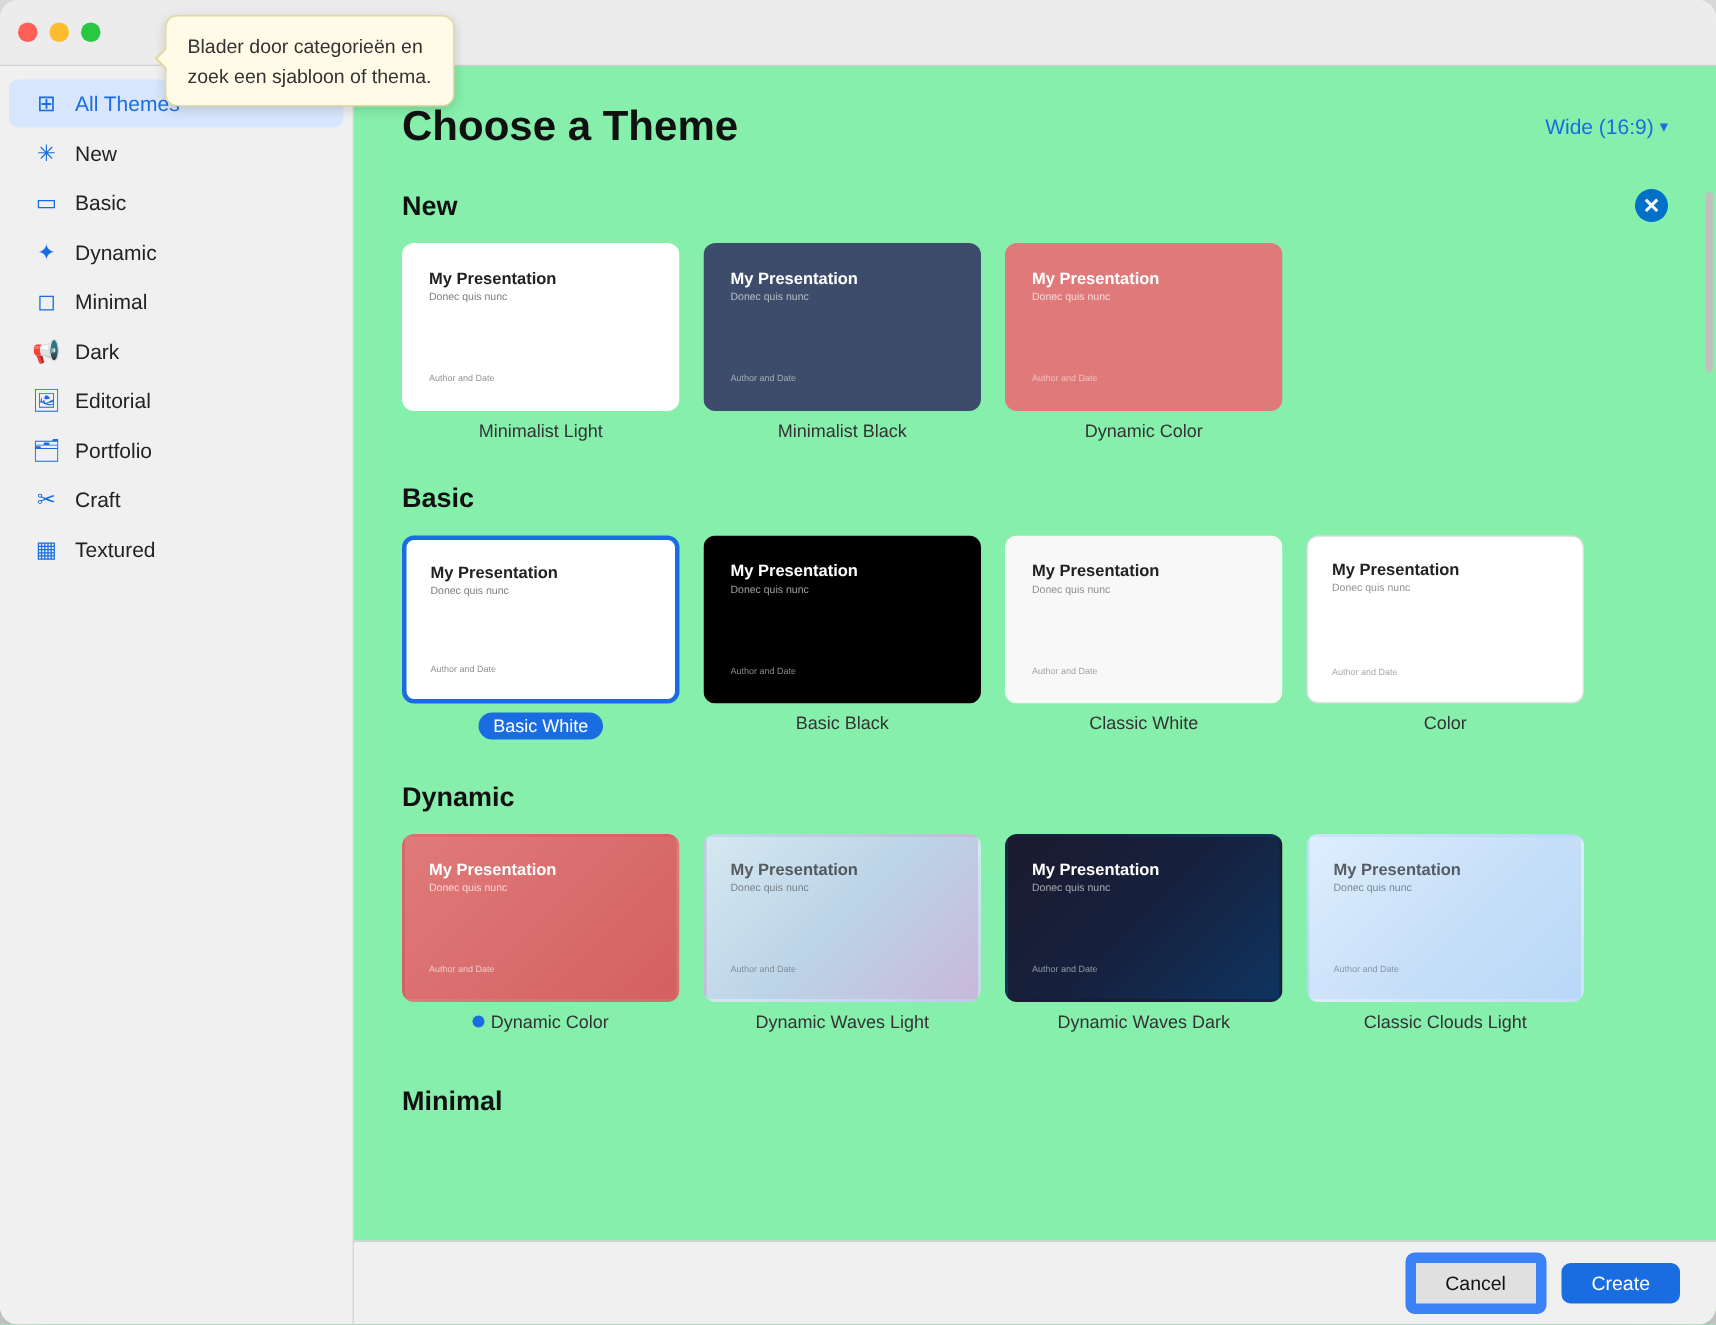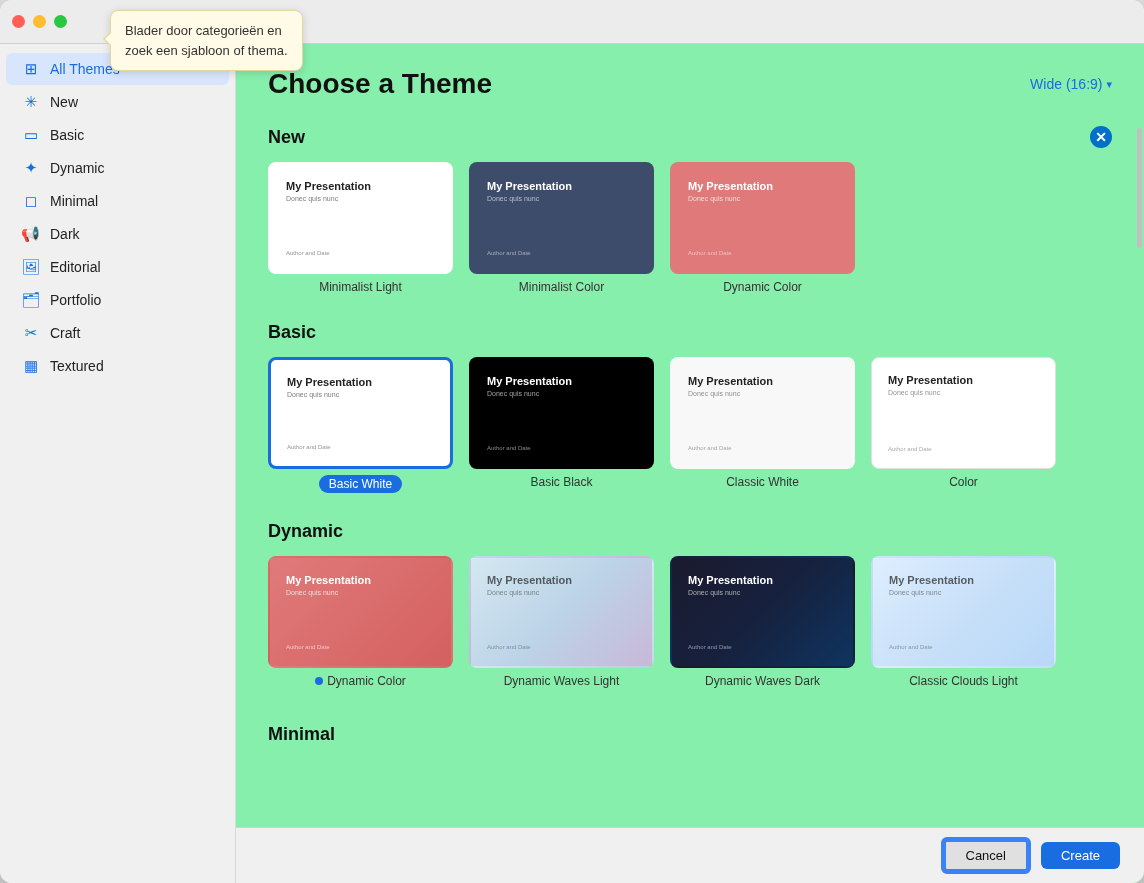--- a/index.html
+++ b/index.html
@@ -320,21 +320,21 @@
       display: flex;
       align-items: center;
       justify-content: flex-end;
       padding: 0 24px;
       gap: 10px;
       flex-shrink: 0;
     }
     .btn-cancel {
       padding: 6px 20px;
       background: #e0e0e0;
-      border: 5px solid #3b82f6;
+      border: 7px solid #3b82f6;
       border-radius: 6px;
       font-size: 13px;
       cursor: pointer;
       color: #111;
     }
     .btn-create {
       padding: 6px 20px;
       background: #1a6de0;
       border: none;
       border-radius: 6px;
@@ -467,21 +467,21 @@
                 <span class="theme-label">Minimalist Light</span>
               </div>
 
               <div class="theme-item">
                 <div class="theme-thumb thumb-minimalist-dark">
                   <div class="preview-title dark-text">My Presentation</div>
                   <div class="preview-subtitle dark-text" style="opacity:0.6">Donec quis nunc</div>
                   <div style="flex:1"></div>
                   <div class="preview-author dark-text" style="opacity:0.5">Author and Date</div>
                 </div>
-                <span class="theme-label">Minimalist Color</span>
+                <span class="theme-label">Minimalist Black</span>
               </div>
 
               <div class="theme-item">
                 <div class="theme-thumb thumb-dynamic-color">
                   <div class="preview-title dark-text">My Presentation</div>
                   <div class="preview-subtitle dark-text" style="opacity:0.7">Donec quis nunc</div>
                   <div style="flex:1"></div>
                   <div class="preview-author dark-text" style="opacity:0.5">Author and Date</div>
                 </div>
                 <span class="theme-label">Dynamic Color</span>

